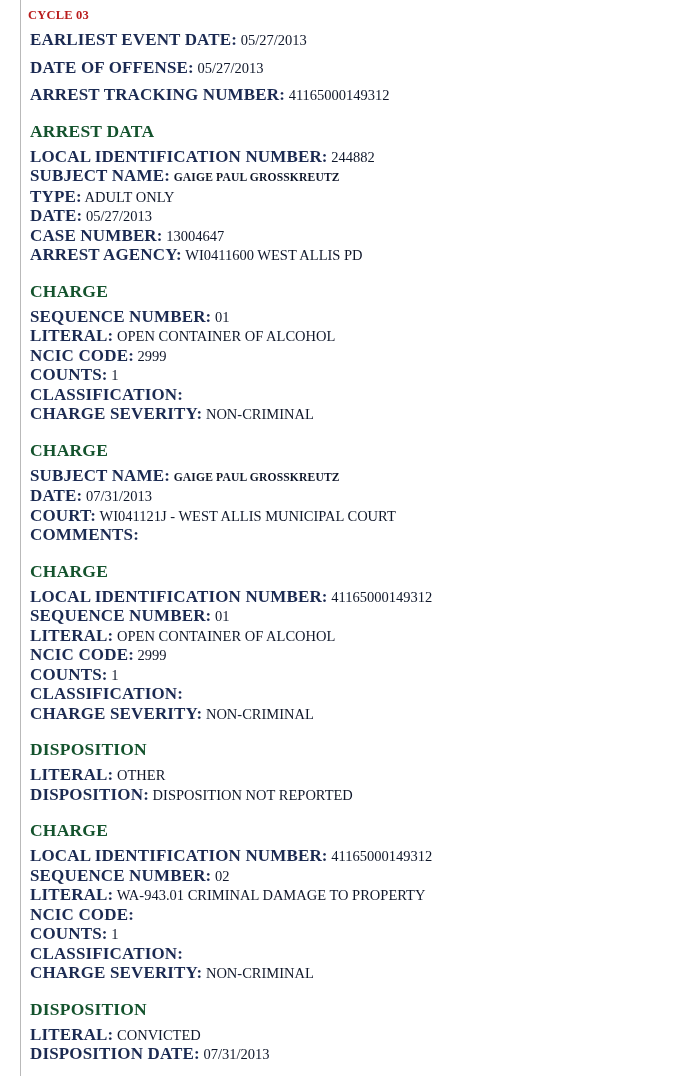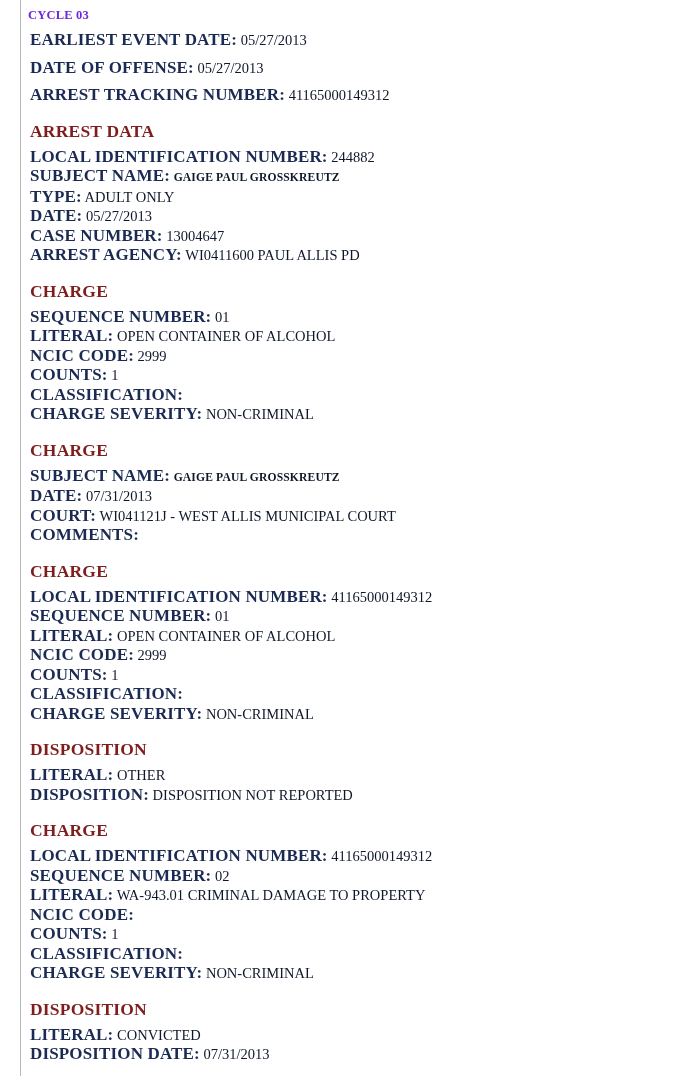--- a/index.html
+++ b/index.html
@@ -23,37 +23,37 @@
   }
   .left-rule {
     position: absolute;
     left: 20px;
     top: 0;
     bottom: 0;
     width: 1px;
     background: #b9b9b9;
   }
   .cycle-header {
-    color: #6d28d9;
+    color: #b91c1c;
     font-family: "Liberation Serif", serif;
     font-weight: bold;
     font-size: 12.5px;
     letter-spacing: 0.2px;
     padding: 8px 0 6px 28px;
     text-transform: uppercase;
   }
   .content {
     padding-left: 30px;
     padding-right: 16px;
   }
   .section-title {
     font-family: "Liberation Serif", serif;
     font-weight: bold;
     font-size: 17.5px;
-    color: #7f1d1d;
+    color: #14532d;
     margin: 16px 0 6px 0;
     letter-spacing: 0.2px;
   }
   .field {
     font-size: 14.5px;
     line-height: 17.5px;
     margin: 0 0 1px 0;
     color: #1b2a52;
     white-space: nowrap;
   }
@@ -93,21 +93,21 @@
         <div class="field"><span class="k">ARREST TRACKING NUMBER:</span> <span class="v">41165000149312</span></div>
       </div>
     <div>
         <div class="group">
           <div class="section-title">ARREST DATA</div>
           <div class="field"><span class="k">LOCAL IDENTIFICATION NUMBER:</span> <span class="v">244882</span></div>
           <div class="field"><span class="k">SUBJECT NAME:</span> <span class="v" style="font-weight: bold; font-size: 11.6px; letter-spacing: 0.15px;">GAIGE PAUL GROSSKREUTZ</span></div>
           <div class="field"><span class="k">TYPE:</span> <span class="v">ADULT ONLY</span></div>
           <div class="field"><span class="k">DATE:</span> <span class="v">05/27/2013</span></div>
           <div class="field"><span class="k">CASE NUMBER:</span> <span class="v">13004647</span></div>
-          <div class="field"><span class="k">ARREST AGENCY:</span> <span class="v">WI0411600 PAUL ALLIS PD</span></div>
+          <div class="field"><span class="k">ARREST AGENCY:</span> <span class="v">WI0411600 WEST ALLIS PD</span></div>
         </div>
         <div class="group">
           <div class="section-title">CHARGE</div>
           <div class="field"><span class="k">SEQUENCE NUMBER:</span> <span class="v">01</span></div>
           <div class="field"><span class="k">LITERAL:</span> <span class="v">OPEN CONTAINER OF ALCOHOL</span></div>
           <div class="field"><span class="k">NCIC CODE:</span> <span class="v">2999</span></div>
           <div class="field"><span class="k">COUNTS:</span> <span class="v">1</span></div>
           <div class="field"><span class="k">CLASSIFICATION:</span> <span class="v"></span></div>
           <div class="field"><span class="k">CHARGE SEVERITY:</span> <span class="v">NON-CRIMINAL</span></div>
         </div>

